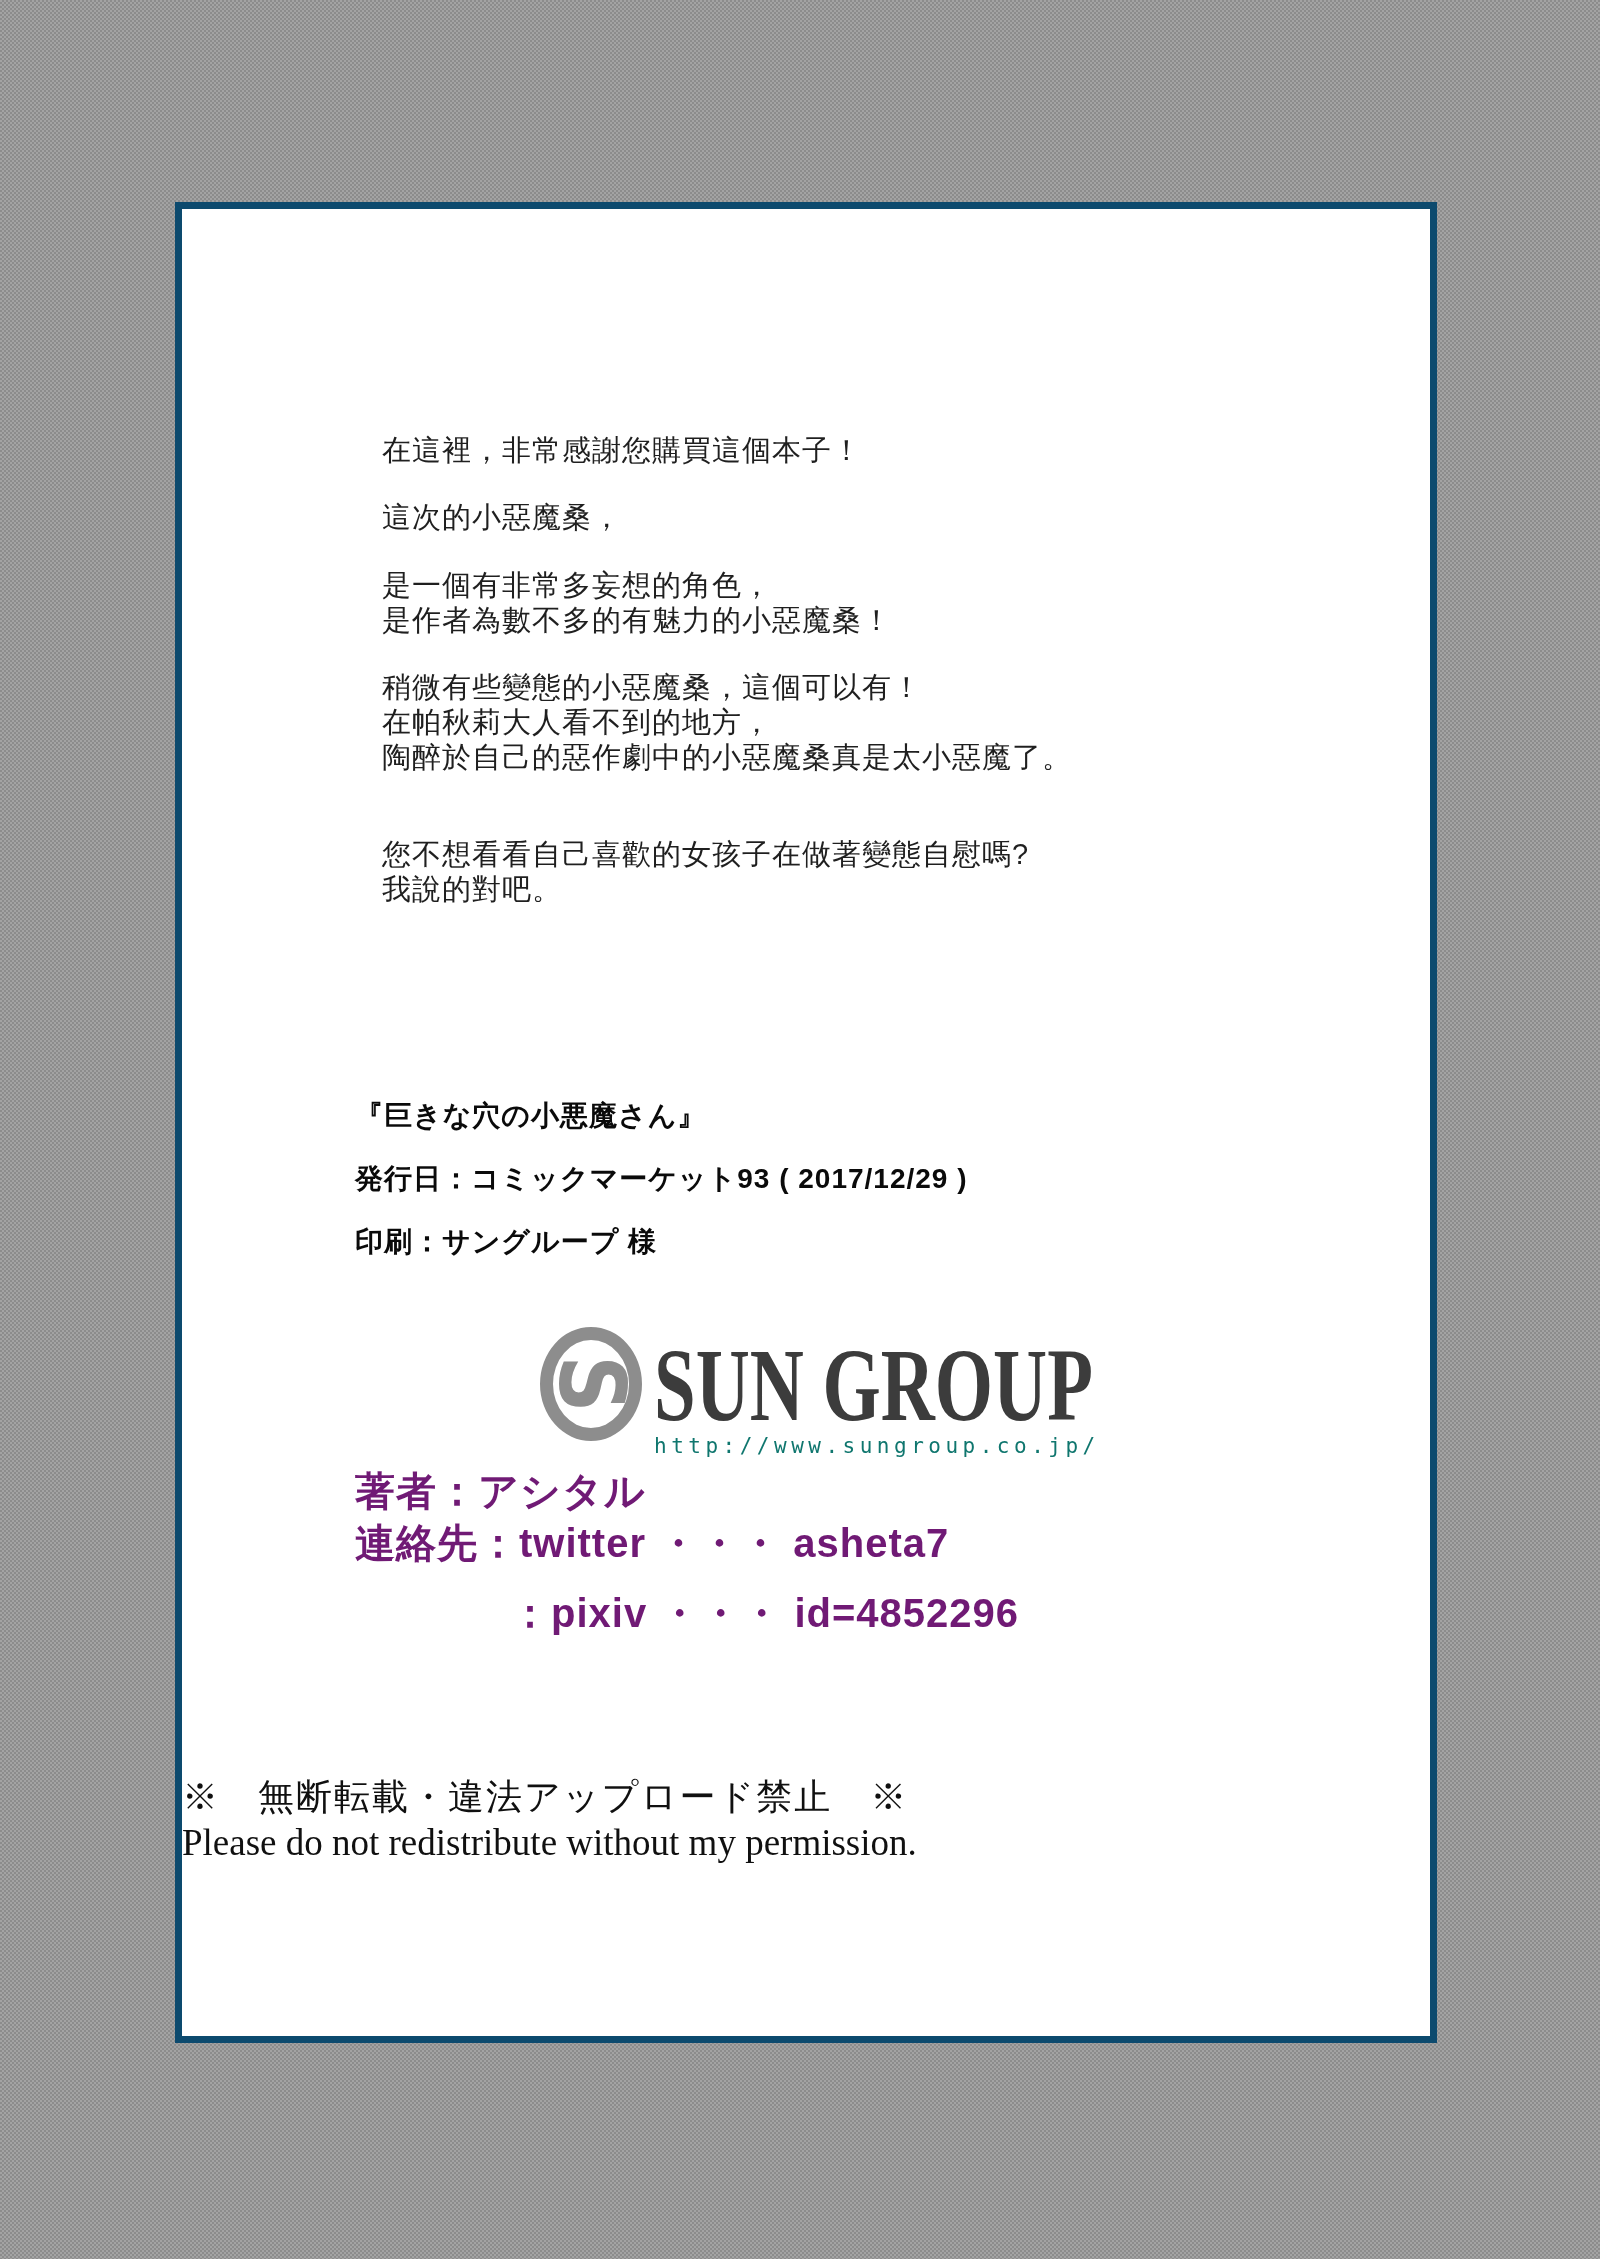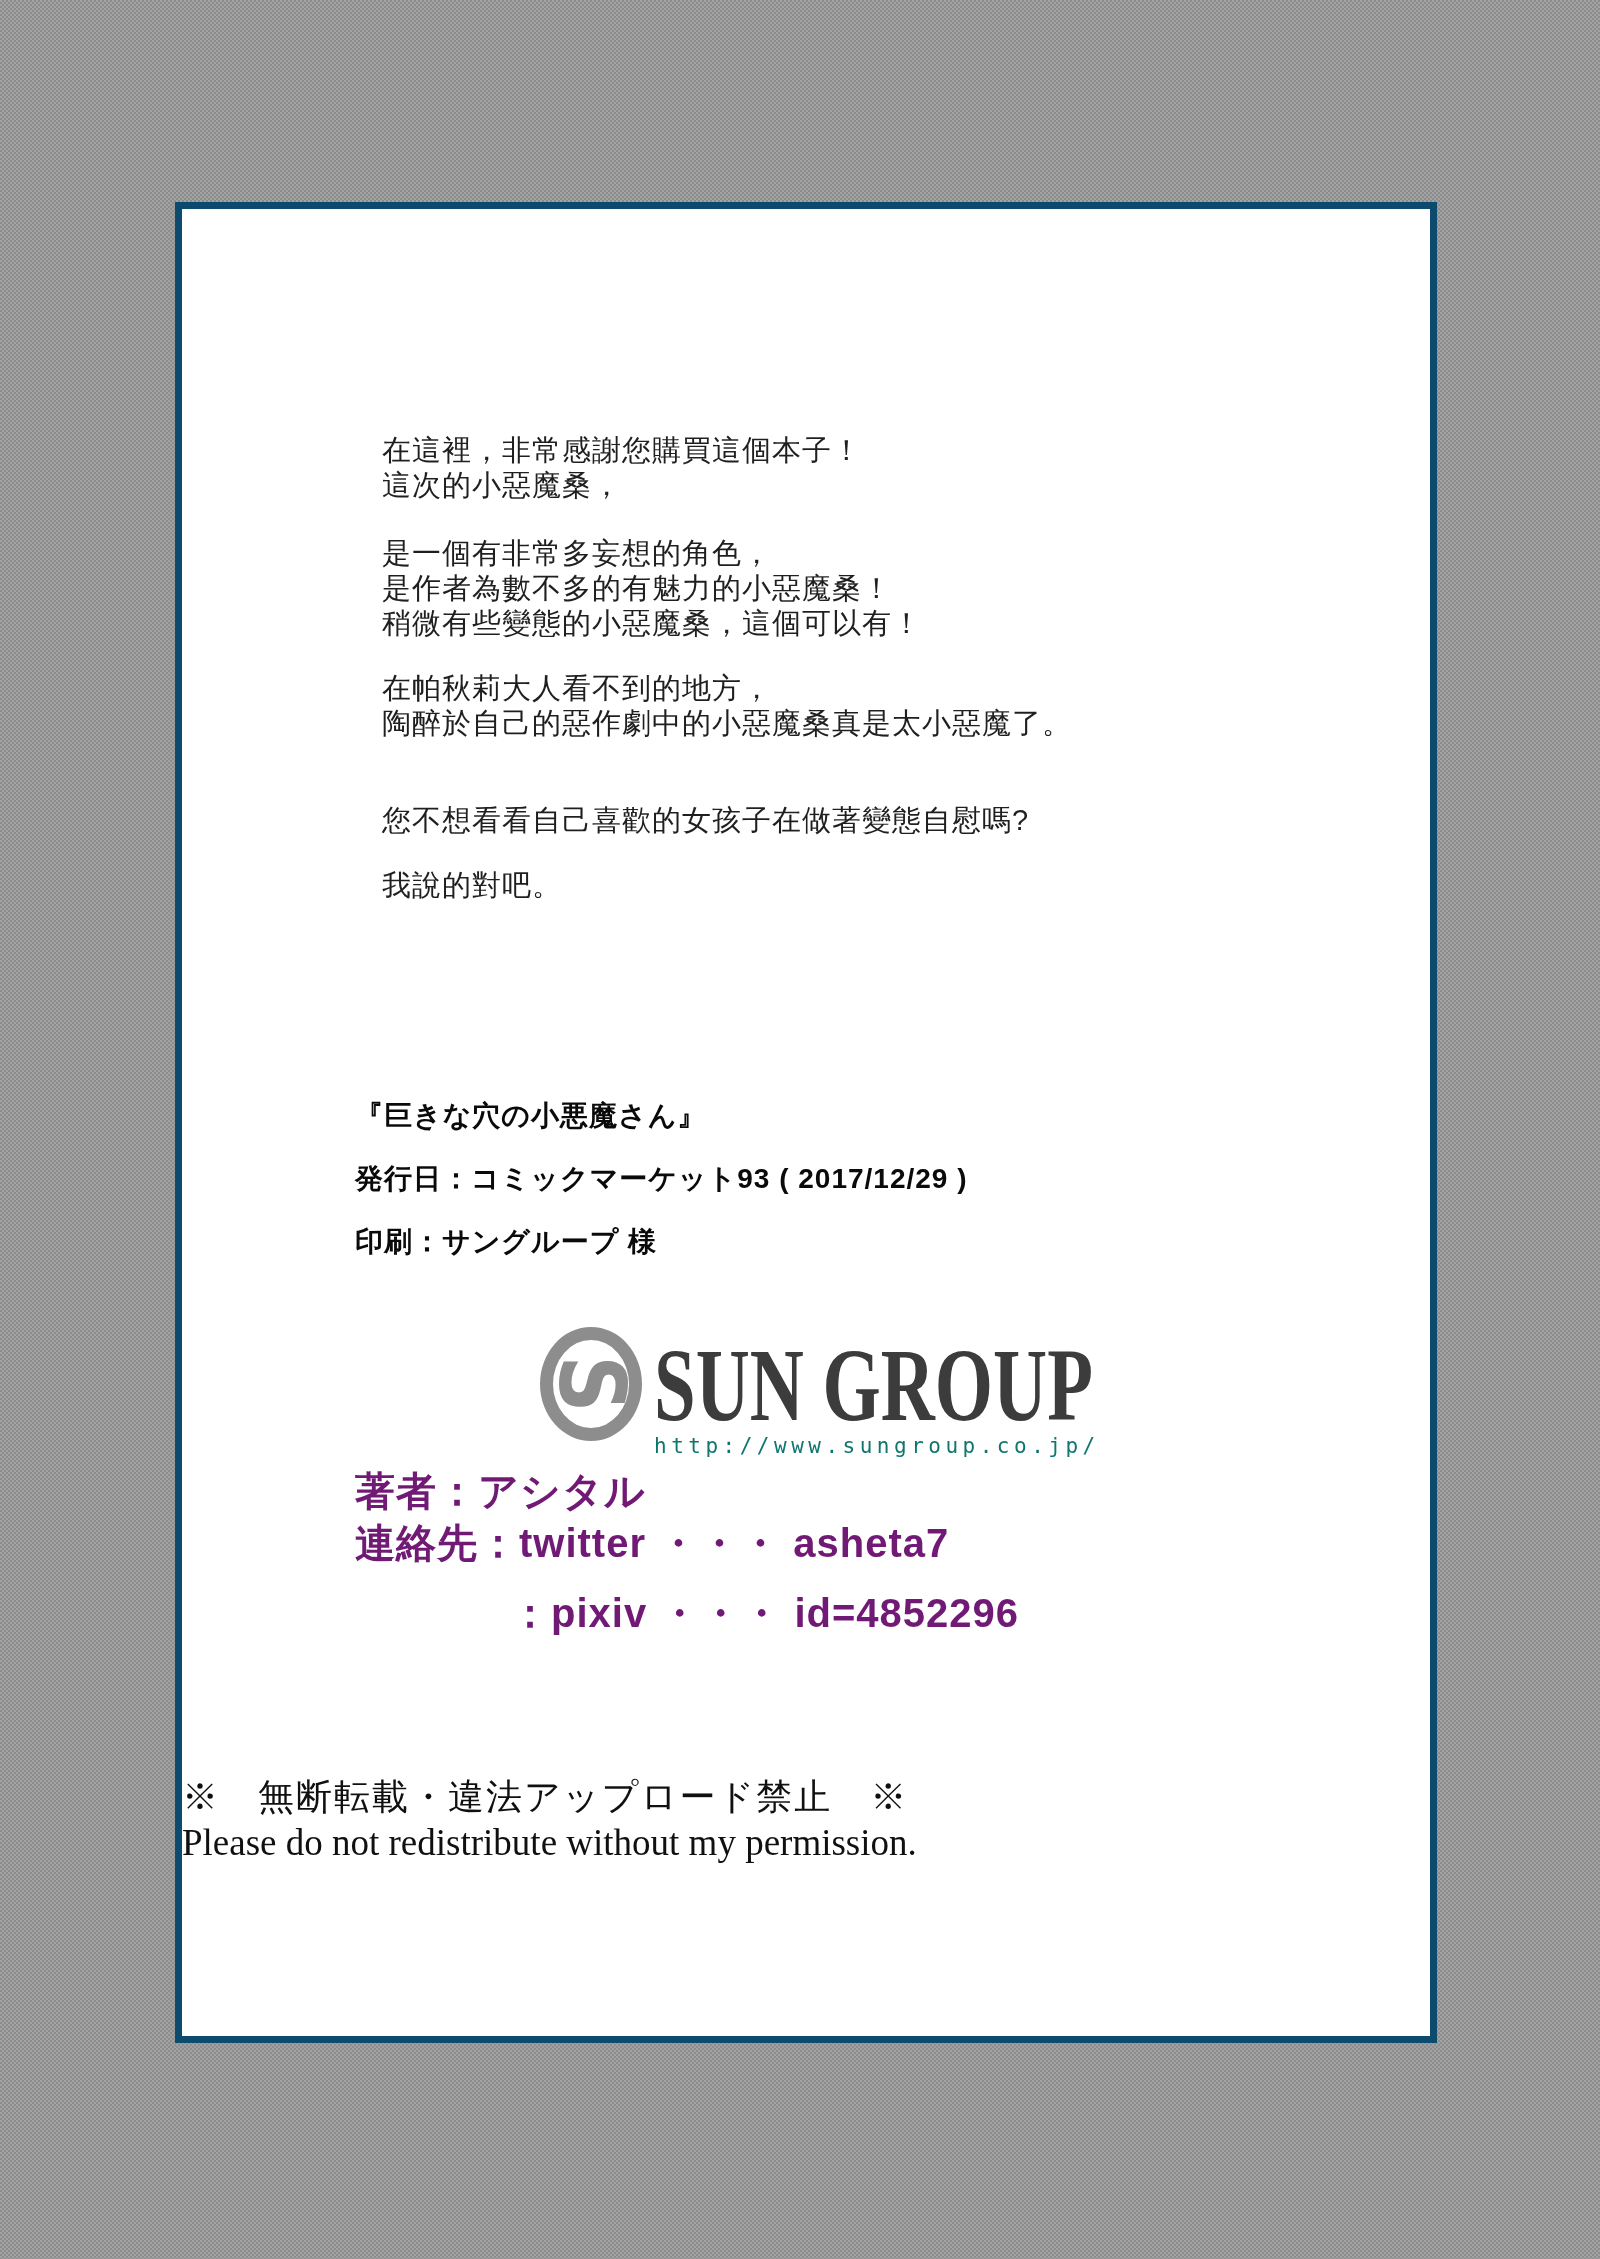--- a/index.html
+++ b/index.html
@@ -33,23 +33,23 @@
     position: absolute;
     left: 200px;
     top: 224px;
     font-size: 29px;
     line-height: 35px;
     color: #1f1f1f;
     letter-spacing: 1px;
     white-space: nowrap;
   }
   .af-line { margin: 0; }
-  .mt32 { }
+  .mt32 { margin-top: 32px; }
   .mt33 { margin-top: 33px; }
-  .mt30 { margin-top: 30px; }
+  .mt30 { }
   .mt62 { margin-top: 62px; }
   
   .colophon {
     position: absolute;
     left: 173px;
     top: 882px;
     font-size: 28px;
     font-weight: bold;
     line-height: 50px;
     color: #0a0a0a;

